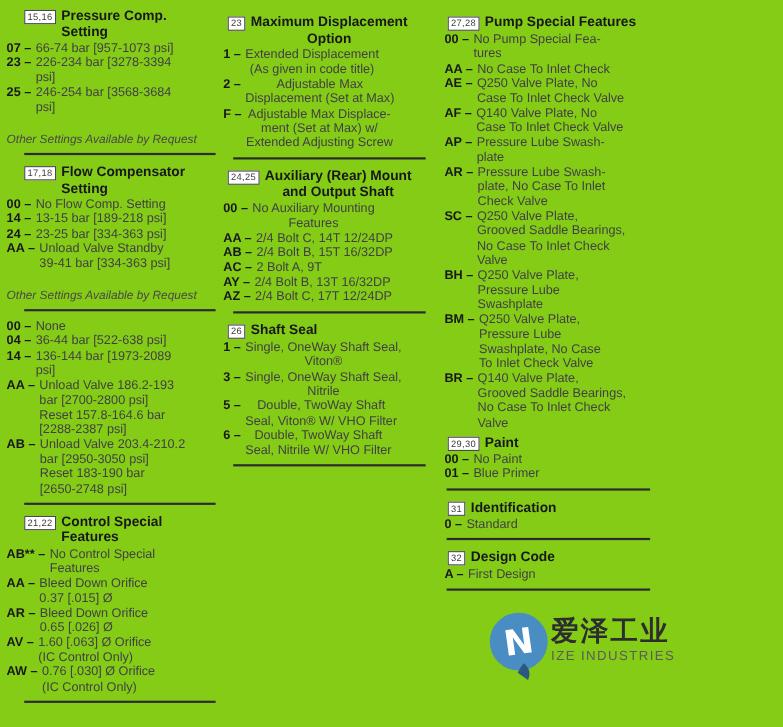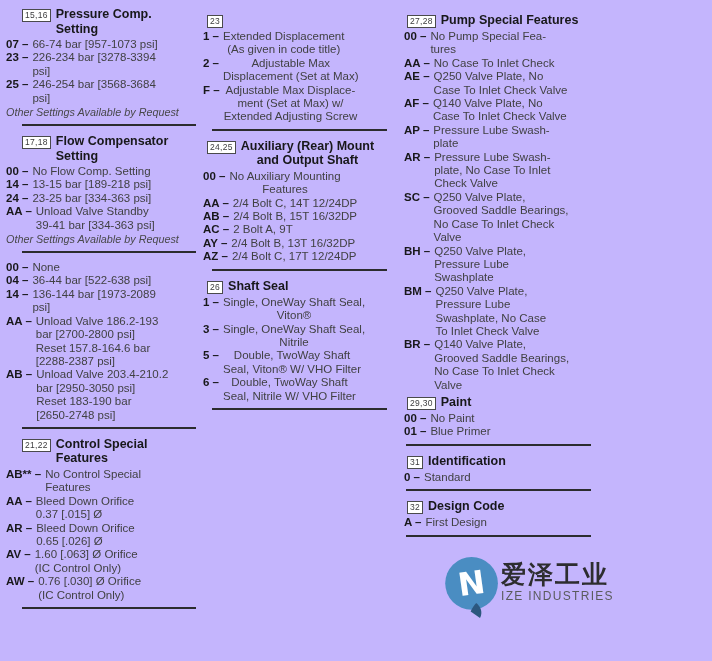--- a/index.html
+++ b/index.html
@@ -1,17 +1,17 @@
 <!DOCTYPE html>
 <html><head>
 <meta charset="utf-8">
 <style>
   html,body{margin:0;padding:0;background:#ffffff;}
   .page{
-    position:relative;width:712px;height:661px;background:#c4b5fd;overflow:hidden;
+    position:relative;width:712px;height:661px;background:#84cc16;overflow:hidden;
     font-family:"Liberation Sans", sans-serif;color:#39393b;
   }
   .col{position:absolute;}
   .col1{left:6px;  top:6px;  width:190px;--h-indent:16px;--r-indent:16px;}
   .col2{left:203px;top:12px; width:184px;text-align:center;--h-indent:4px; --r-indent:9px;}
   .col3{left:404px;top:12px; width:187px;--h-indent:3px; --r-indent:2px;}
   .section{padding-bottom:2px;}
   .section.divided{margin-bottom:6px;}
   .section.divided::after{
     content:"";display:block;border-bottom:2px solid #2c2c2e;
@@ -23,21 +23,21 @@
     font-size:8.5px;line-height:10px;height:11px;padding:0 2px;margin-top:2px;
     letter-spacing:.3px;
   }
   .title{
     font-weight:bold;font-size:12.5px;line-height:14.5px;color:#18181a;
     white-space:pre-line;
   }
   .item{display:flex;align-items:flex-start;font-size:11.5px;line-height:13.4px;}
   .code{font-weight:bold;color:#18181a;white-space:nowrap;margin-right:4px;}
   .desc{white-space:pre-line;color:#414143;}
-  .note{font-style:italic;font-size:10.8px;line-height:13px;color:#48484a;margin-top:1px;}
+  .note{font-style:italic;font-size:10.8px;line-height:13px;color:#48484a;margin-top:16px;}
   .logo{position:absolute;left:444px;top:556px;display:flex;align-items:flex-start;}
   .logo-mark{flex:0 0 auto;}
   .logo-text{padding-top:5px;}
   .logo-cn{font-size:25px;font-weight:bold;color:#2d2d2f;letter-spacing:2px;line-height:26px;}
   .logo-en{font-size:12px;color:#5a5b5d;letter-spacing:1.3px;line-height:14px;margin-top:2px;}
 </style>
 </head>
 <body>
 
 <div class="page">
@@ -148,20 +148,22 @@
           <span class="code">AW –</span>
           <span class="desc">0.76 [.030] Ø Orifice
 (IC Control Only)</span>
         </div>
       </div>
     </div>
   <div class="col col2">
       <div class="section divided">
         <div class="heading">
           <span class="tagbox">23</span>
+          <span class="title">Maximum Displacement
+Option</span>
         </div>
         <div class="item">
           <span class="code">1 –</span>
           <span class="desc">Extended Displacement
 (As given in code title)</span>
         </div>
         <div class="item">
           <span class="code">2 –</span>
           <span class="desc">Adjustable Max
 Displacement (Set at Max)</span>

